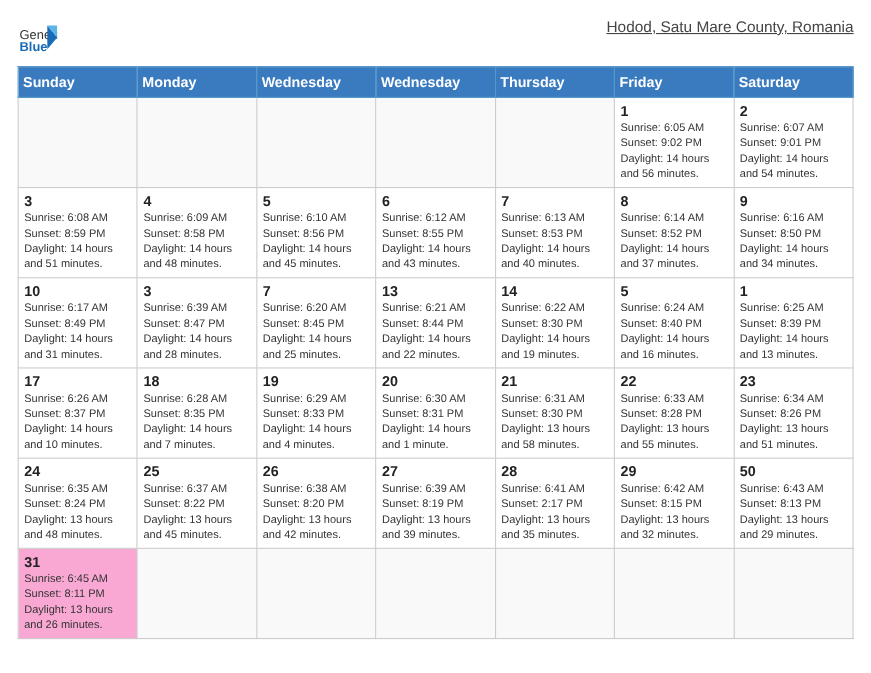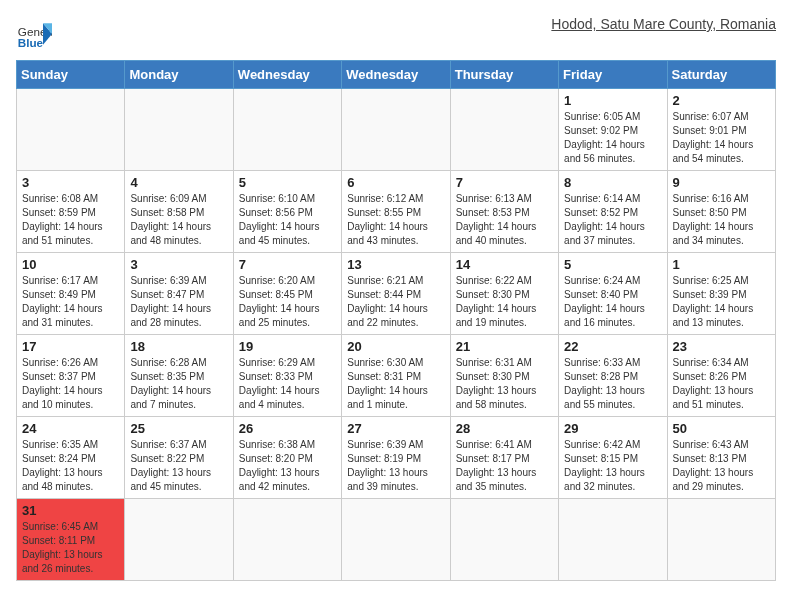--- a/index.html
+++ b/index.html
@@ -72,21 +72,21 @@
       color: #222;
       display: block;
       margin-bottom: 2px;
     }
     .day-info {
       font-size: 10px;
       color: #333;
       line-height: 1.4;
     }
     .last-row td {
-      background: #ef4444;
+      background: #f9a8d4;
     }
   </style>
 </head>
 <body>
 
 <div class="header-area">
   <div class="logo">
     <svg class="logo-icon" viewBox="0 0 40 40" xmlns="http://www.w3.org/2000/svg">
       <text x="2" y="22" font-size="13" fill="#333" font-family="Arial" font-weight="normal">General</text>
       <text x="2" y="34" font-size="13" fill="#1a6bb5" font-family="Arial" font-weight="bold">Blue</text>
@@ -284,21 +284,21 @@
         </td>
         <td>
           <span class="day-number">27</span>
           <div class="day-info">Sunrise: 6:39 AM
 Sunset: 8:19 PM
 Daylight: 13 hours and 39 minutes.</div>
         </td>
         <td>
           <span class="day-number">28</span>
           <div class="day-info">Sunrise: 6:41 AM
-Sunset: 8:17 PM
+Sunset: 2:17 PM
 Daylight: 13 hours and 35 minutes.</div>
         </td>
         <td>
           <span class="day-number">29</span>
           <div class="day-info">Sunrise: 6:42 AM
 Sunset: 8:15 PM
 Daylight: 13 hours and 32 minutes.</div>
         </td>
         <td>
           <span class="day-number">50</span>

